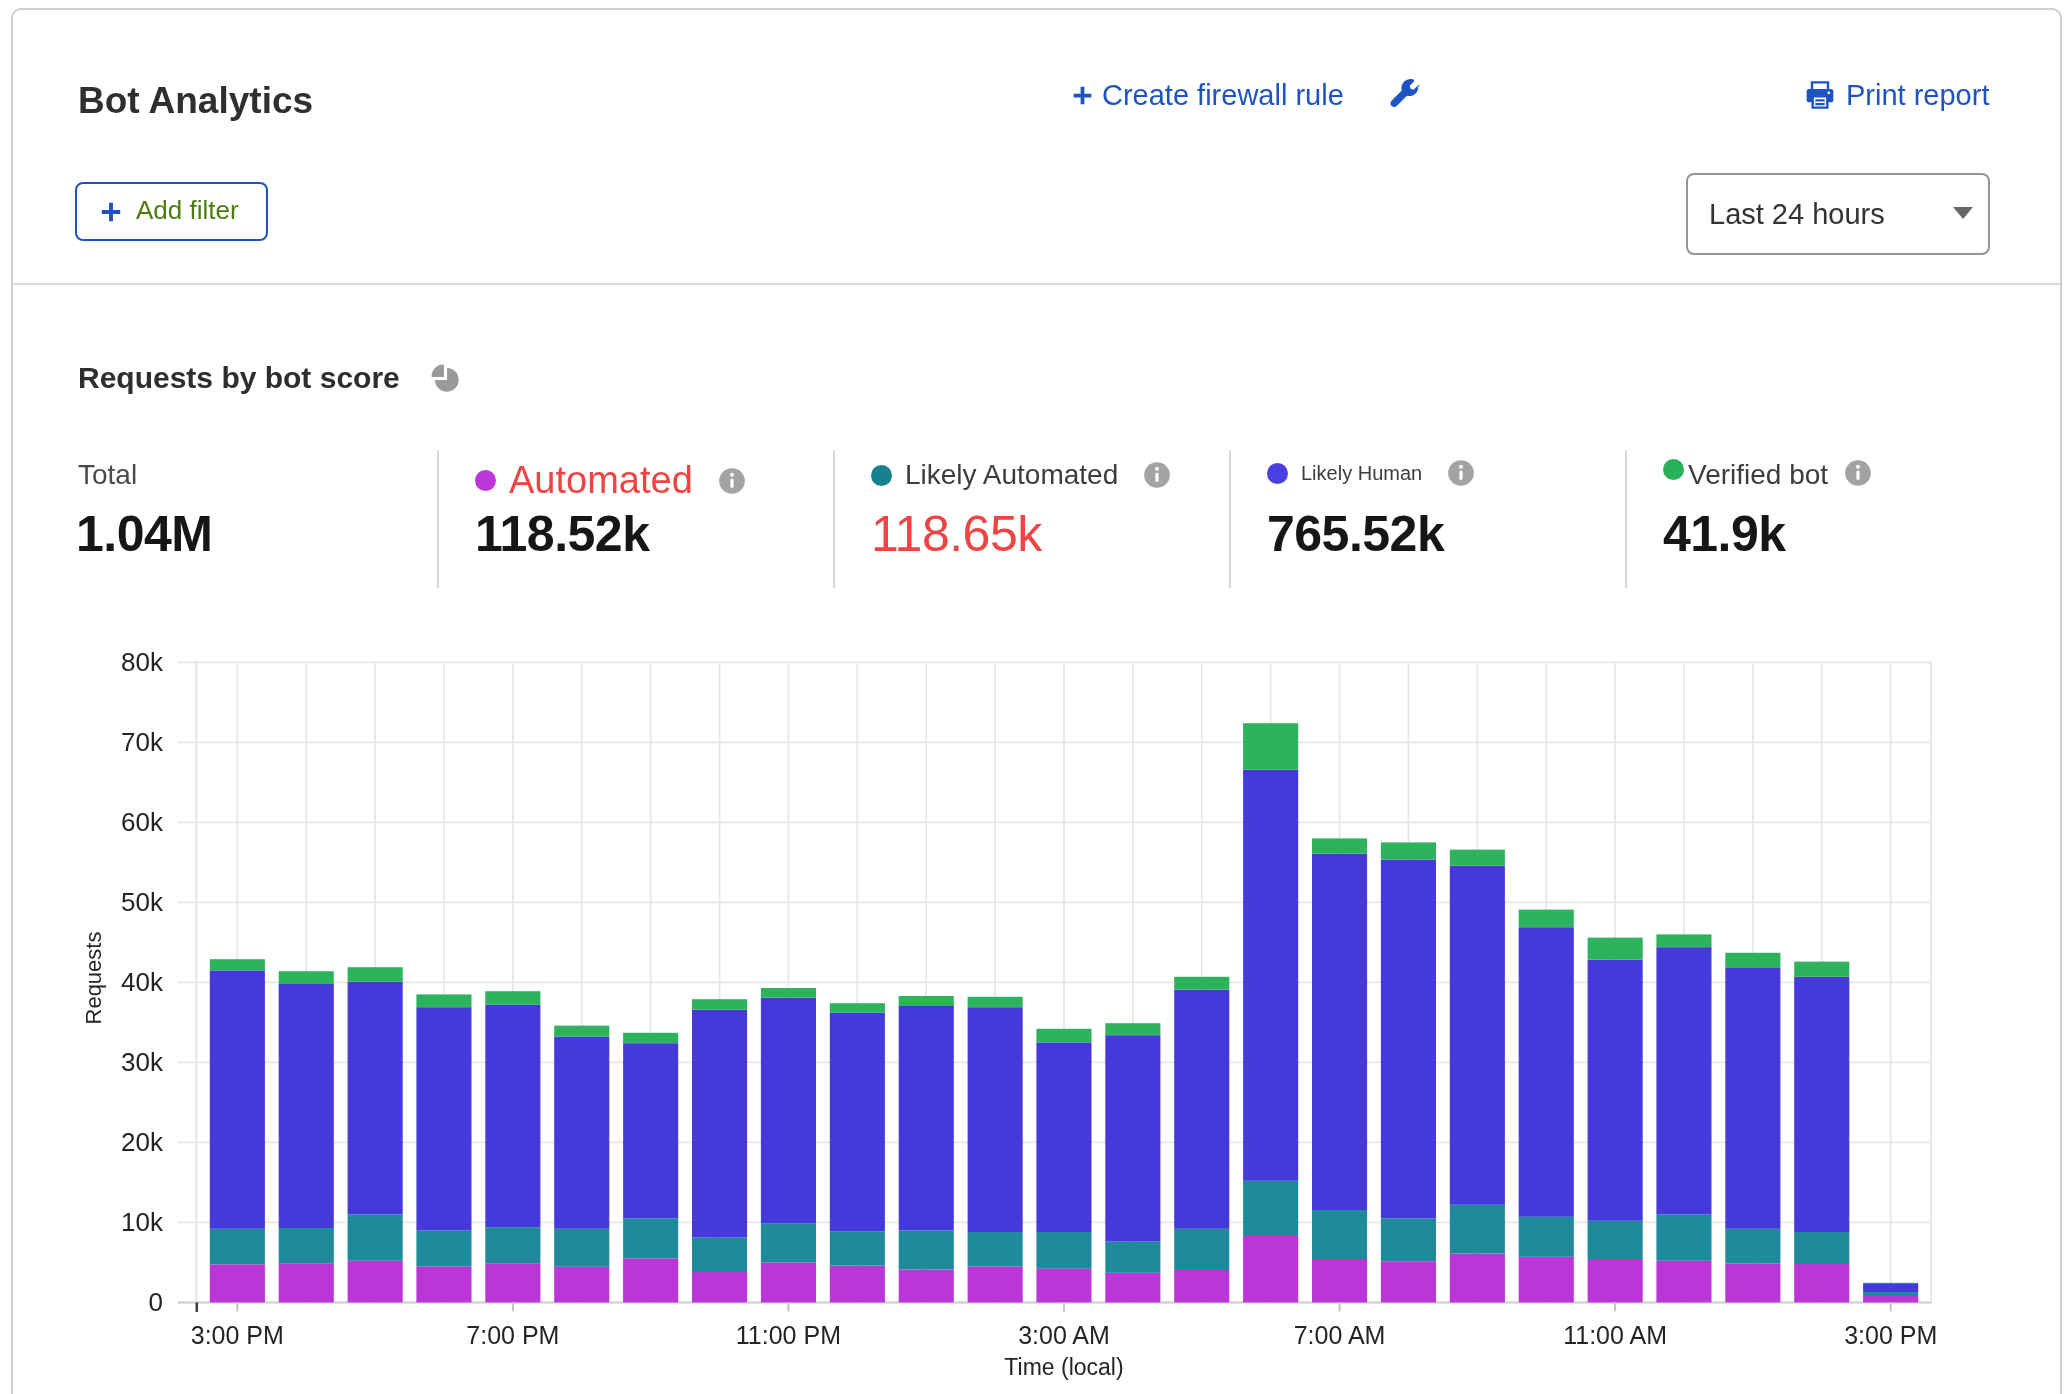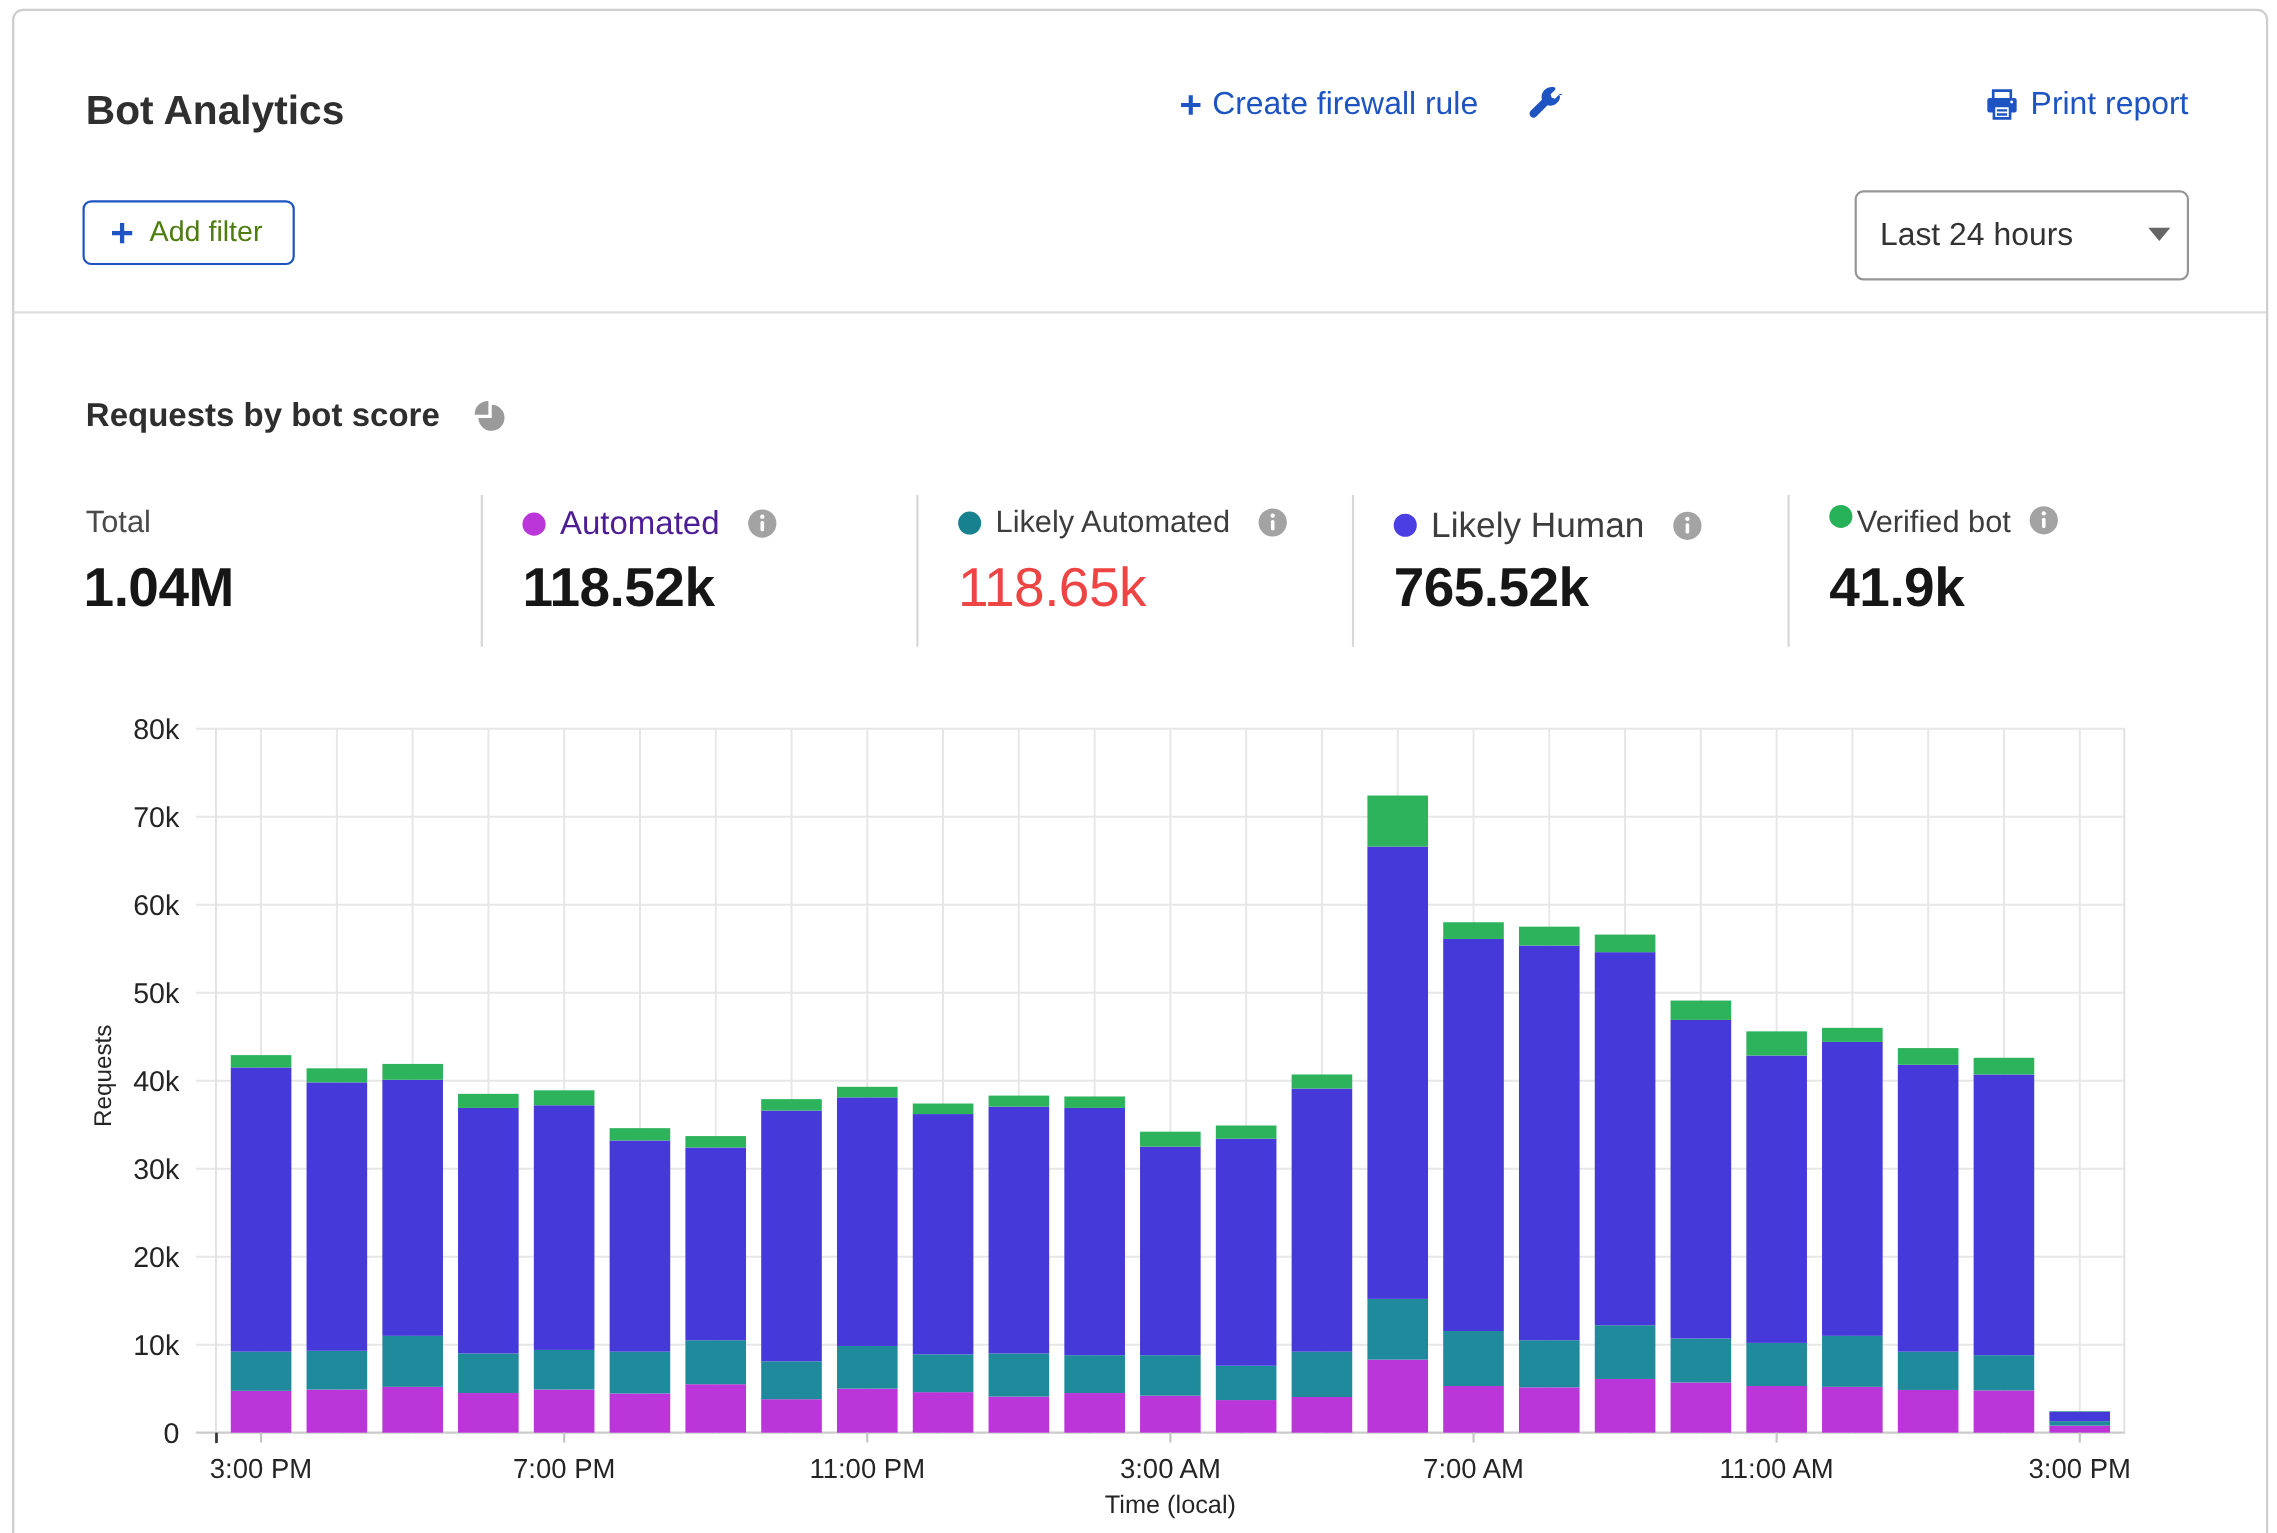--- a/index.html
+++ b/index.html
@@ -49,21 +49,21 @@
 <div style="position:absolute;left:78px;top:361px;font-size:30px;font-weight:700;color:#2e2e2e">Requests by bot score</div>
 <div style="position:absolute;left:430px;top:363px"><svg width="31" height="31" viewBox="0 0 24 24">
 <path d="M13.2 3.8a9.2 9.2 0 1 1-9.4 9.4h9.4z" fill="#9a9a9a"></path>
 <path d="M10.8 1.2a9.2 9.2 0 0 0-9.6 9.6h9.6z" fill="#9a9a9a"></path>
 </svg></div>
 
 <div style="position:absolute;left:78px;top:459px;font-size:28px;color:#4a4a4a">Total</div>
 <div style="position:absolute;left:76px;top:505px;font-size:50px;font-weight:700;color:#161616;letter-spacing:-0.5px">1.04M</div>
 <div style="position:absolute;left:475px;top:459px;display:flex;align-items:center;gap:13px">
     <span style="display:inline-block;width:21px;height:21px;border-radius:50%;background:#ba36d9;flex:none"></span>
-    <span style="font-size:30px;color:#4c1d95">Automated</span>
+    <span style="font-size:38px;color:#ef4444">Automated</span>
     <span style="margin-left:12px;display:flex">
       <svg width="28" height="28" viewBox="0 0 24 24" style="flex:none">
         <circle cx="12" cy="12" r="11" fill="#a3a3a3"></circle>
         <rect x="10.6" y="10" width="2.8" height="8" rx="1.2" fill="#fff"></rect>
         <circle cx="12" cy="6.6" r="1.7" fill="#fff"></circle>
       </svg>
     </span>
   </div>
 <div style="position:absolute;left:475px;top:505px;font-size:50px;font-weight:700;color:#161616;letter-spacing:-0.5px">118.52k</div>
 <div style="position:absolute;left:871px;top:459px;display:flex;align-items:center;gap:13px">
@@ -73,21 +73,21 @@
       <svg width="28" height="28" viewBox="0 0 24 24" style="flex:none">
         <circle cx="12" cy="12" r="11" fill="#a3a3a3"></circle>
         <rect x="10.6" y="10" width="2.8" height="8" rx="1.2" fill="#fff"></rect>
         <circle cx="12" cy="6.6" r="1.7" fill="#fff"></circle>
       </svg>
     </span>
   </div>
 <div style="position:absolute;left:871px;top:505px;font-size:50px;font-weight:400;color:#ef4444;letter-spacing:-0.5px">118.65k</div>
 <div style="position:absolute;left:1267px;top:459px;display:flex;align-items:center;gap:13px">
     <span style="display:inline-block;width:21px;height:21px;border-radius:50%;background:#4a3fe3;flex:none"></span>
-    <span style="font-size:32px;color:#3d3d3d">Likely Human</span>
+    <span style="font-size:20px;color:#3d3d3d">Likely Human</span>
     <span style="margin-left:12px;display:flex">
       <svg width="28" height="28" viewBox="0 0 24 24" style="flex:none">
         <circle cx="12" cy="12" r="11" fill="#a3a3a3"></circle>
         <rect x="10.6" y="10" width="2.8" height="8" rx="1.2" fill="#fff"></rect>
         <circle cx="12" cy="6.6" r="1.7" fill="#fff"></circle>
       </svg>
     </span>
   </div>
 <div style="position:absolute;left:1267px;top:505px;font-size:50px;font-weight:700;color:#161616;letter-spacing:-0.5px">765.52k</div>
 <div style="position:absolute;left:1663px;top:459px;display:flex;gap:4px">

